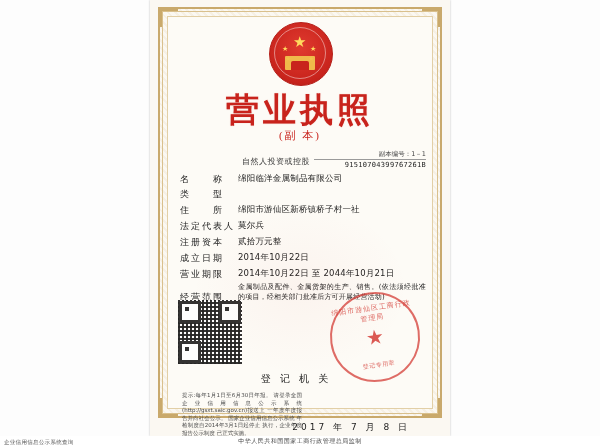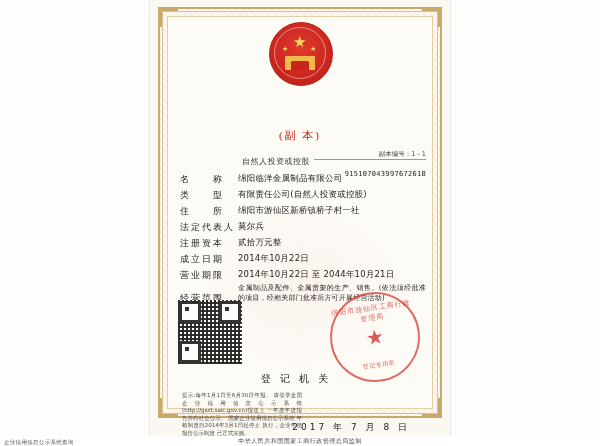--- a/index.html
+++ b/index.html
@@ -175,21 +175,21 @@
   .serial-label {
     font-size: 6.5px;
     color: #444;
     line-height: 8px;
   }
   .serial-value {
     margin-top: 1px;
     font-size: 7px;
     color: #222;
     border-top: 1px solid #9a9a9a;
-    padding-top: 10px;
+    padding-top: 1px;
     letter-spacing: 0.3px;
     font-family: "DejaVu Sans Mono", "Liberation Mono", monospace;
   }
 
   
   .fields {
     position: absolute;
     left: 30px;
     right: 24px;
     top: 172px;
@@ -379,38 +379,38 @@
       <div class="disc"></div>
       <div class="ring"></div>
       <div class="star big">★</div>
       <div class="star s1">★</div>
       <div class="star s2">★</div>
       <div class="star s3">★</div>
       <div class="star s4">★</div>
       <div class="gate"></div>
     </div>
 
+    <div class="title">营业执照</div>
     <div class="subtitle">(副 本)</div>
 
     <div class="code-row">
       <div class="code-label">自然人投资或控股</div>
       <div class="serial-box">
         <div class="serial-label">副本编号：1－1</div>
         <div class="serial-value">91510704399767261B</div>
       </div>
     </div>
 
     <div class="fields">
       <div class="field">
         <div class="k">名　　称</div>
         <div class="v">绵阳临洋金属制品有限公司</div>
       </div>
       <div class="field">
         <div class="k">类　　型</div>
-        <div class="v">有限责任公司(自然人投资或控股)</div>
       </div>
       <div class="field">
         <div class="k">住　　所</div>
         <div class="v">绵阳市游仙区新桥镇桥子村一社</div>
       </div>
       <div class="field">
         <div class="k">法定代表人</div>
         <div class="v">莫尔兵</div>
       </div>
       <div class="field">

